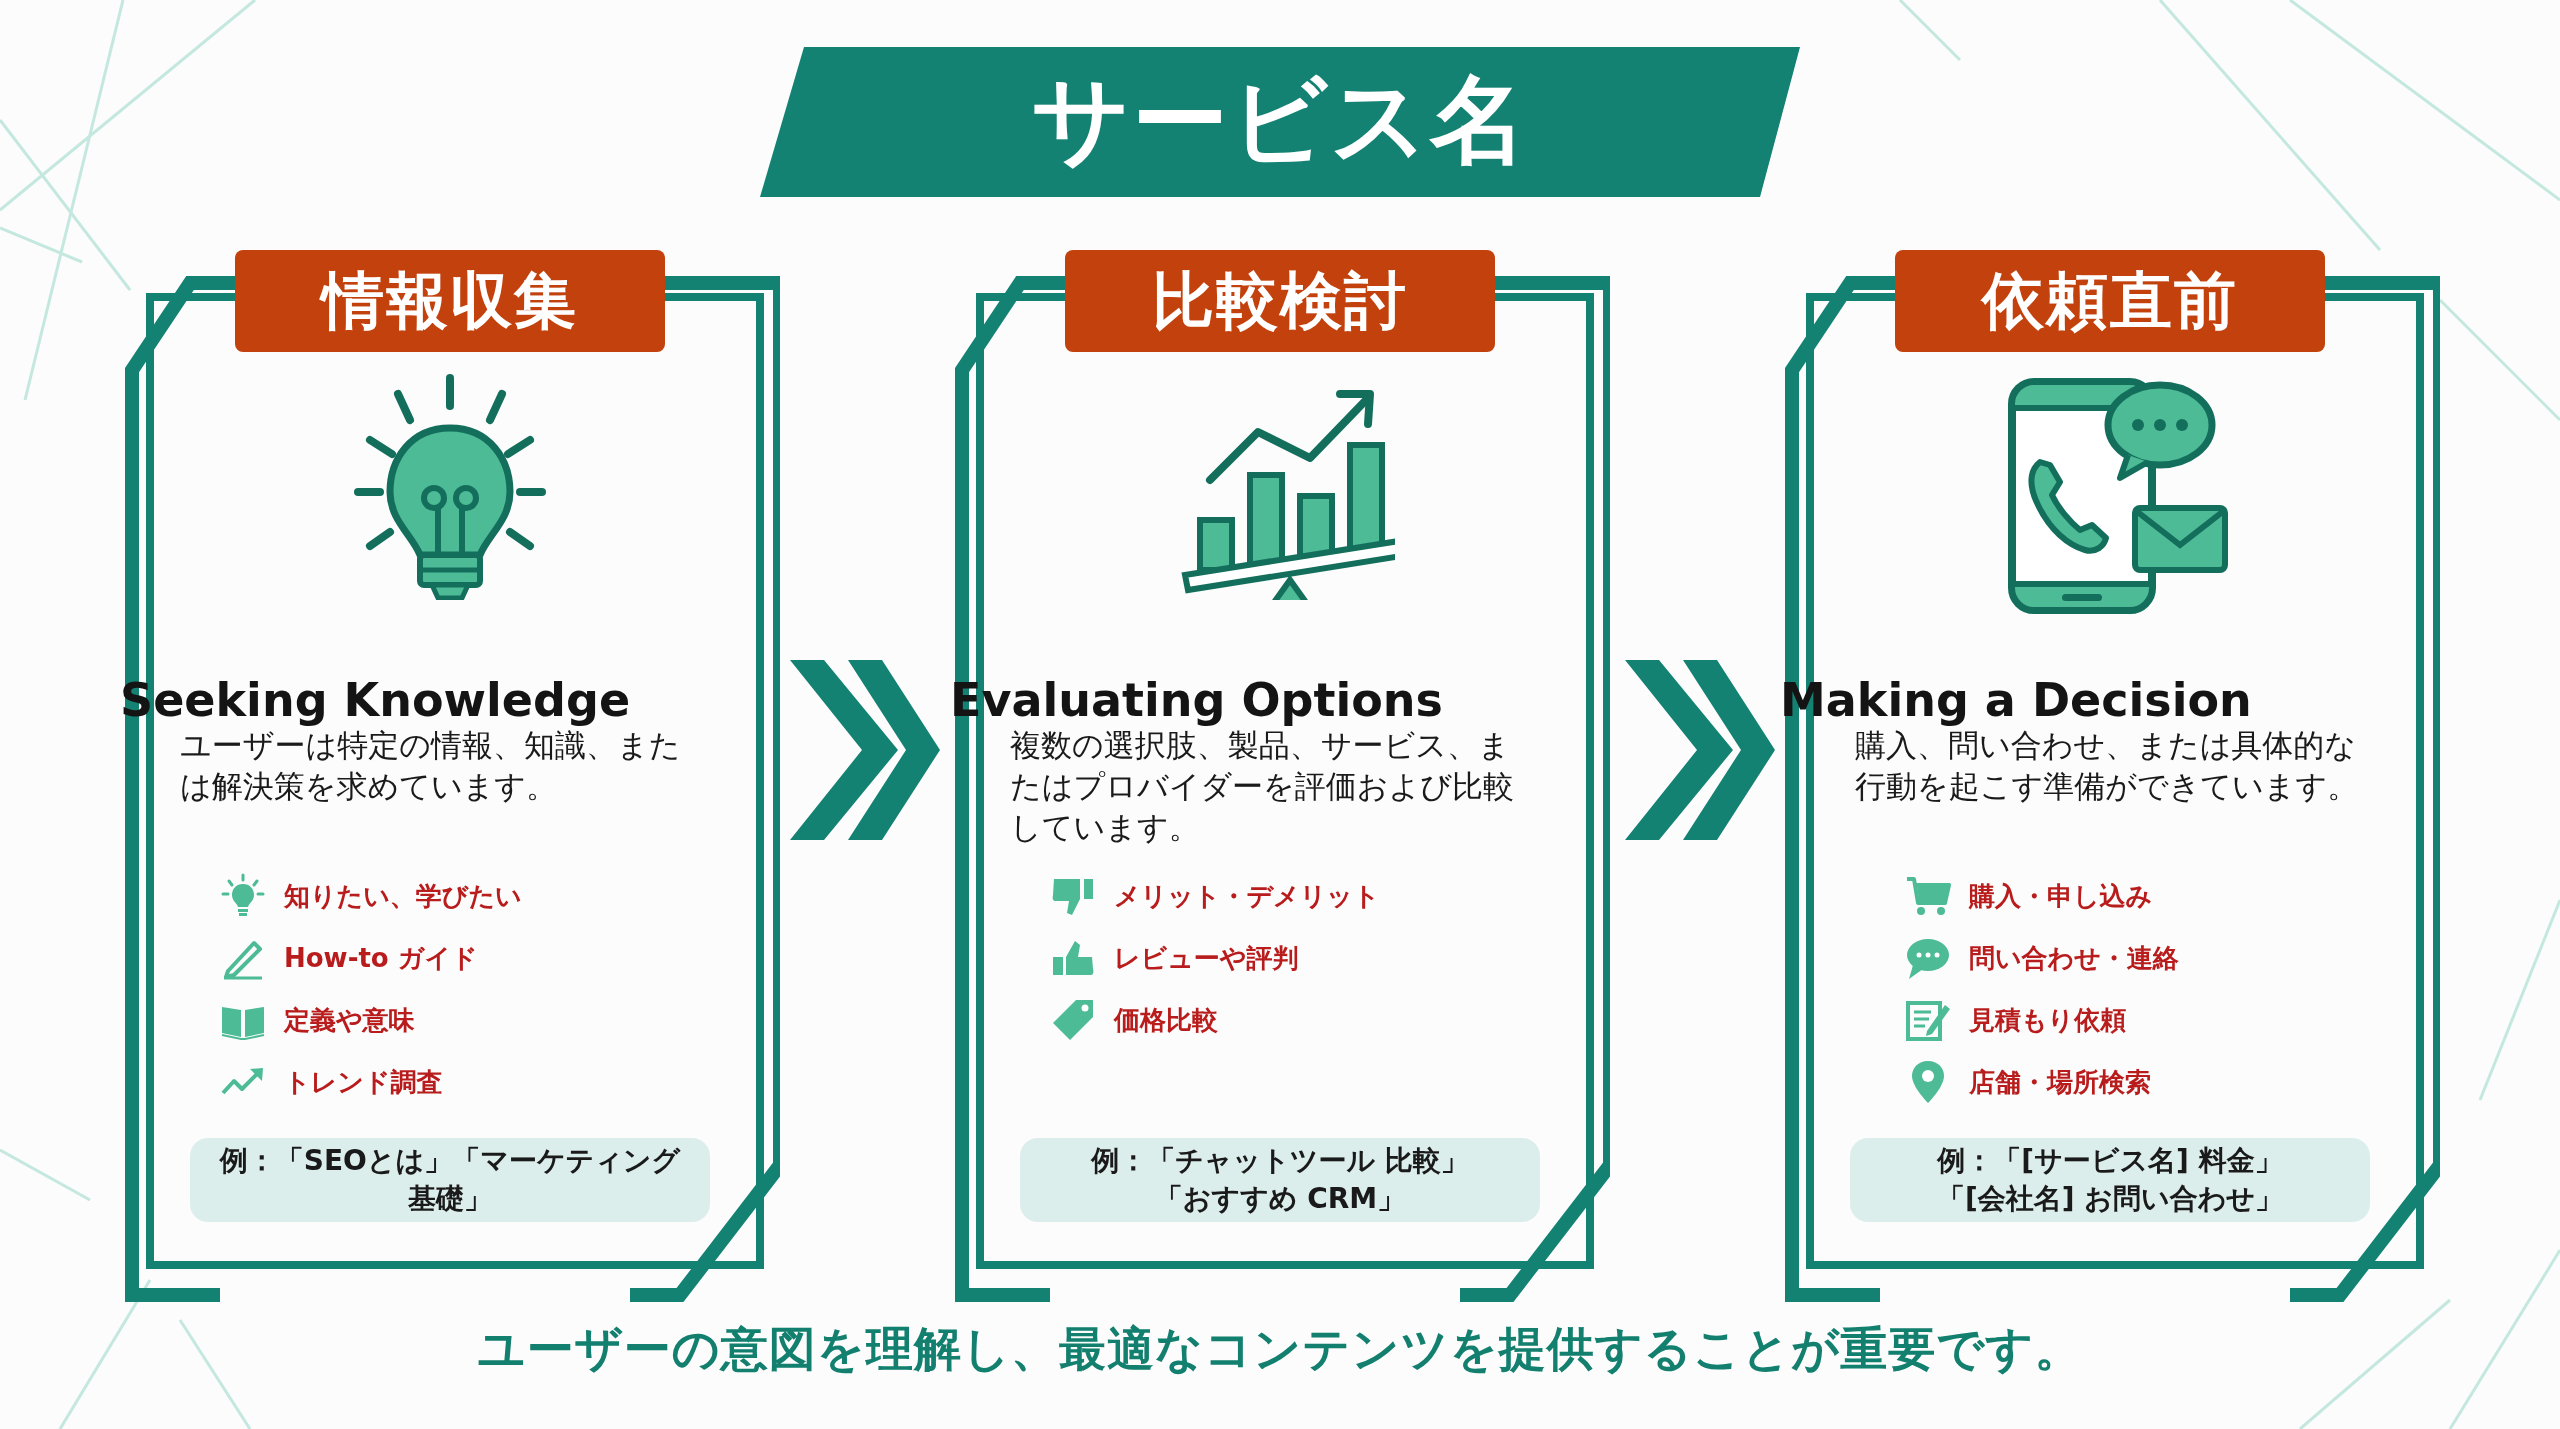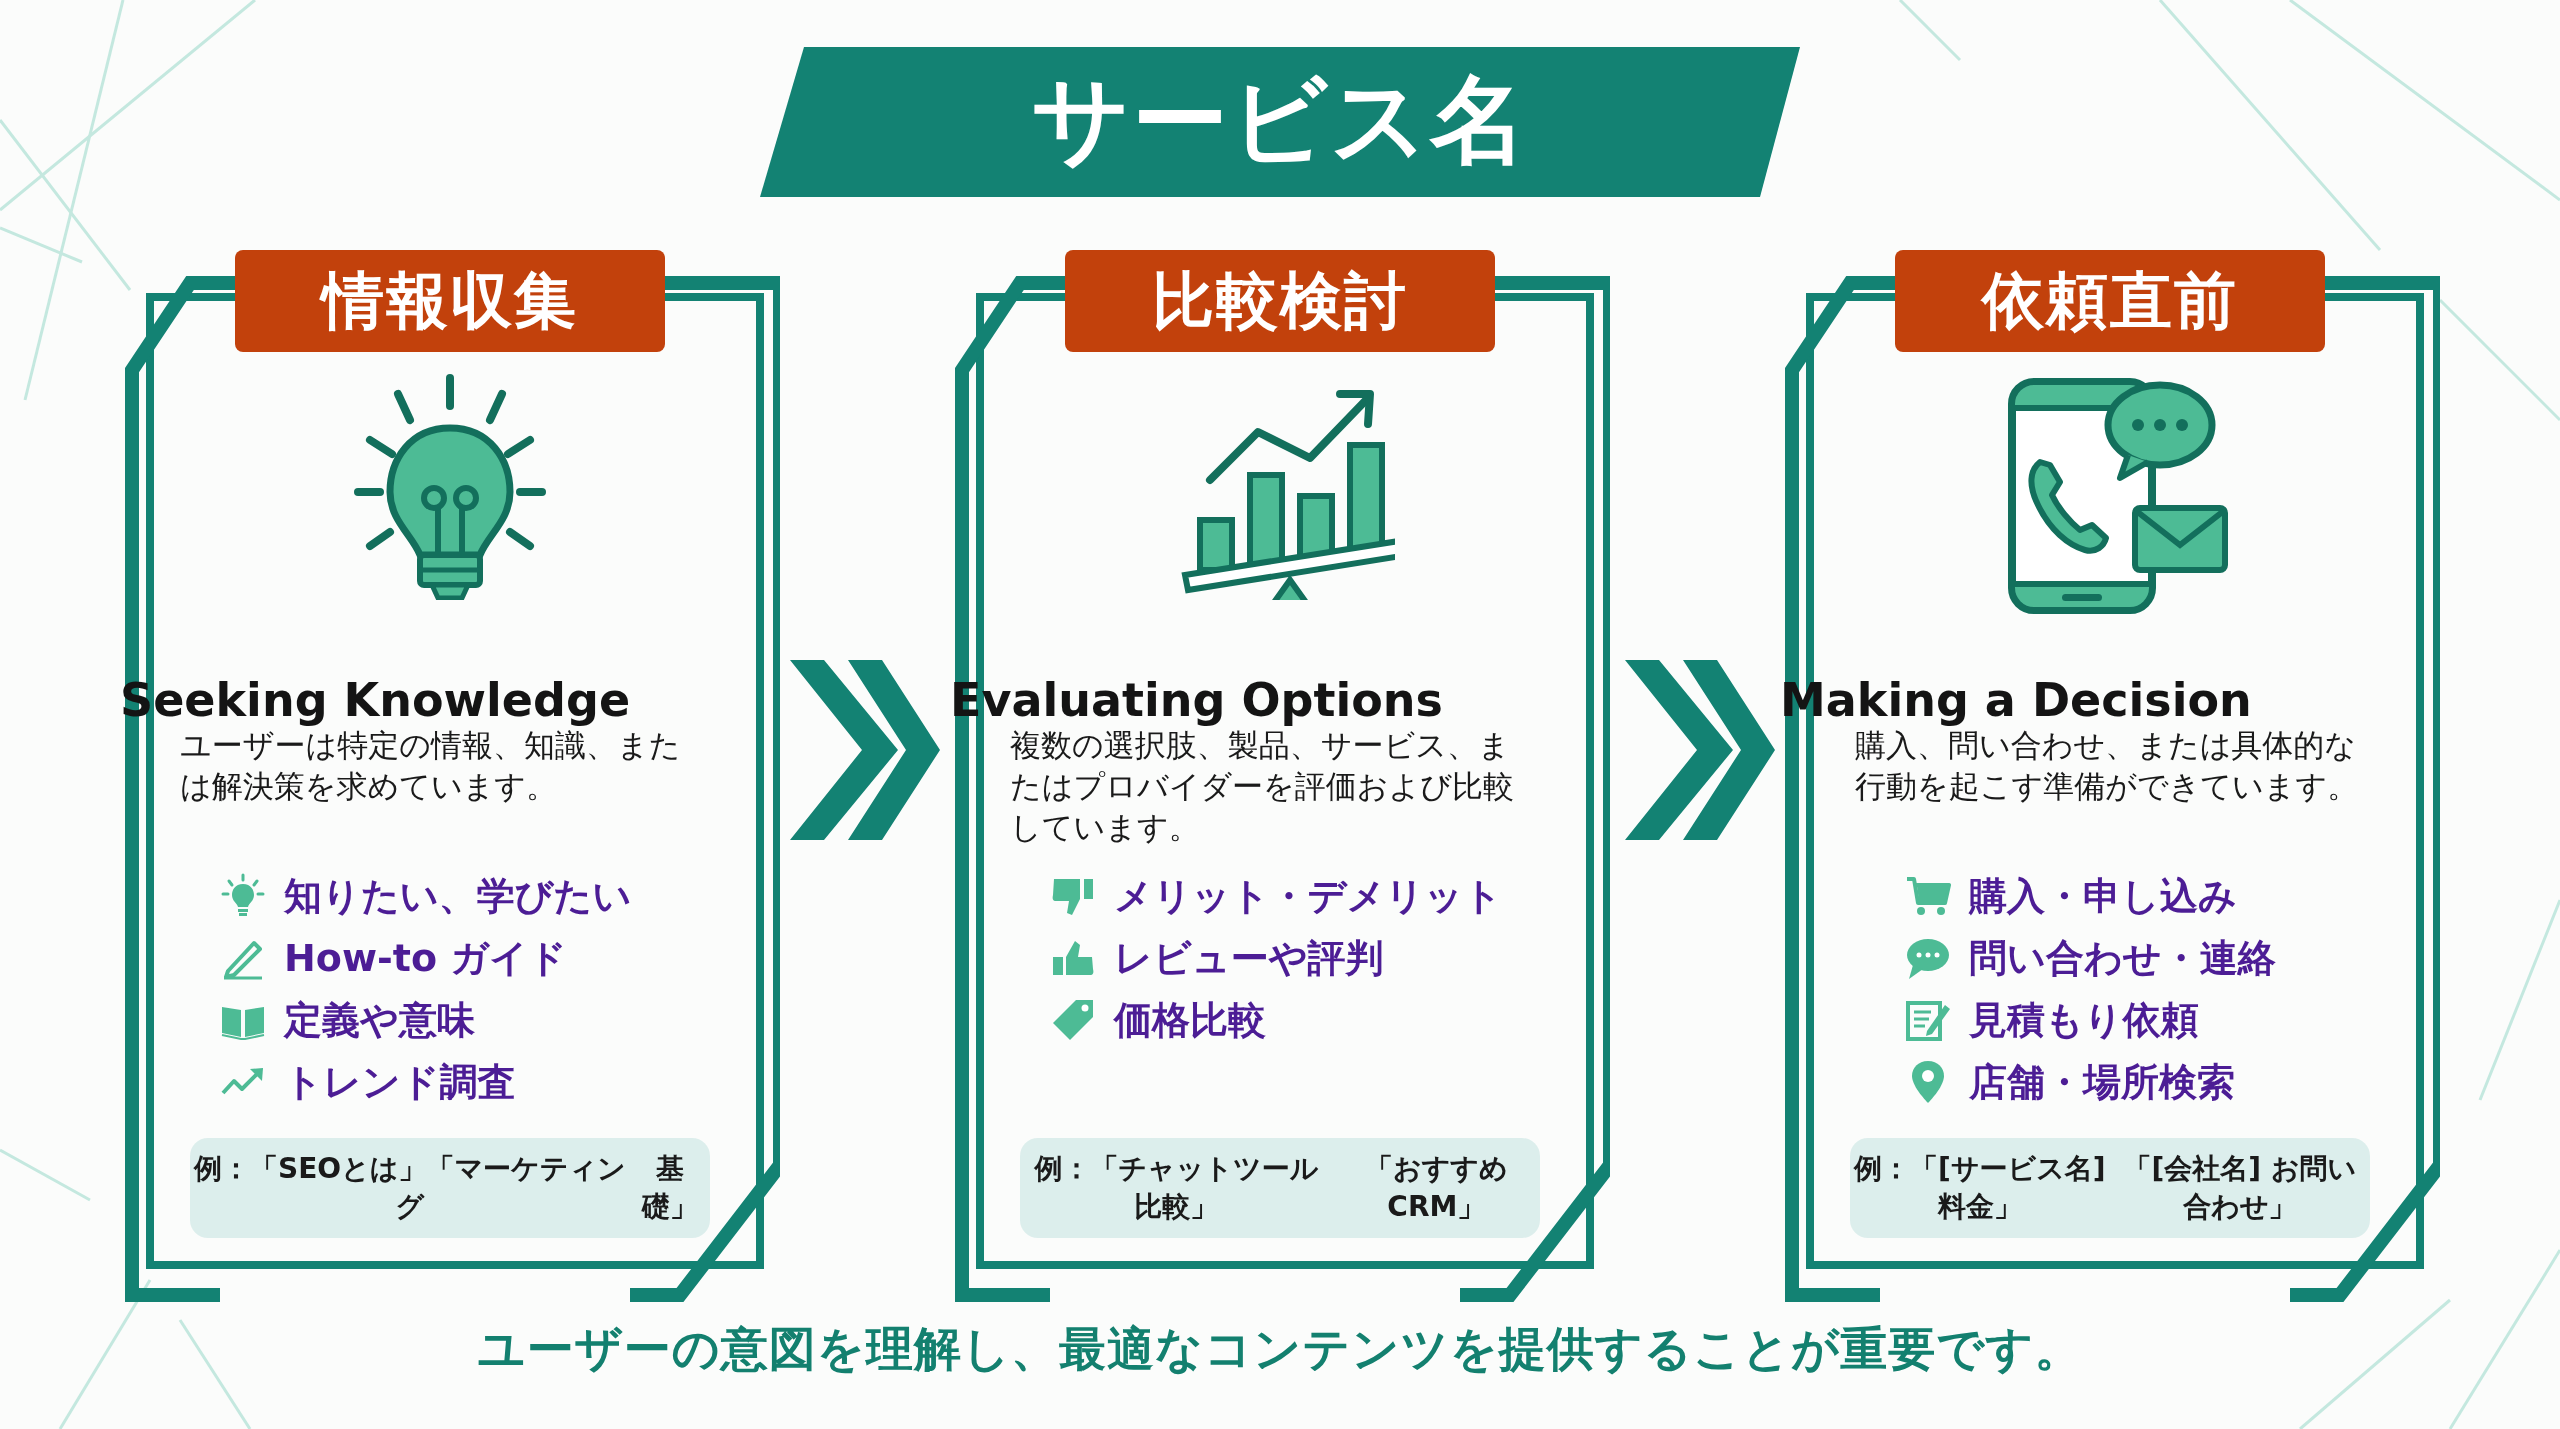--- a/index.html
+++ b/index.html
@@ -30,25 +30,25 @@
     position:absolute; left:0; width:660px; top:428px; text-align:left;
     font-weight:bold; font-size:46px; color:#141414;
   }
   .card-desc {
     position:absolute; left:60px; width:560px; top:480px;
     font-weight:normal; font-size:31px; line-height:41px; color:#1a1a1a;
   }
   .card-list { position:absolute; left:100px; top:620px; width:520px; margin:0; padding:0; list-style:none; }
   .card-list li { display:flex; align-items:center; height:62px; }
   .card-list .li-icon { width:46px; height:46px; margin-right:18px; flex:0 0 46px; }
-  .card-list .li-text { font-weight:bold; font-size:38px; color:#4c1d95; }
+  .card-list .li-text { font-weight:bold; font-size:26px; color:#b91c1c; }
   .example-box {
-    position:absolute; left:70px; width:520px; top:893px; height:100px;
+    position:absolute; left:70px; width:520px; top:893px; height:84px;
     background:#dceeec; border-radius:18px;
-    display:flex; align-items:center; justify-content:center;
+    display:flex; flex-direction:column; align-items:center; justify-content:center;
     font-weight:bold; font-size:28px; line-height:38px; color:#1a1a1a; text-align:center;
   }
   .chevrons { position:absolute; top:660px; width:150px; height:180px; }
   .footer-text {
     position:absolute; left:0; width:2560px; top:1318px; text-align:center;
     font-weight:bold; font-size:47px; color:#13806f; letter-spacing:1px;
   }
 </style>
 </head>
 <body>

